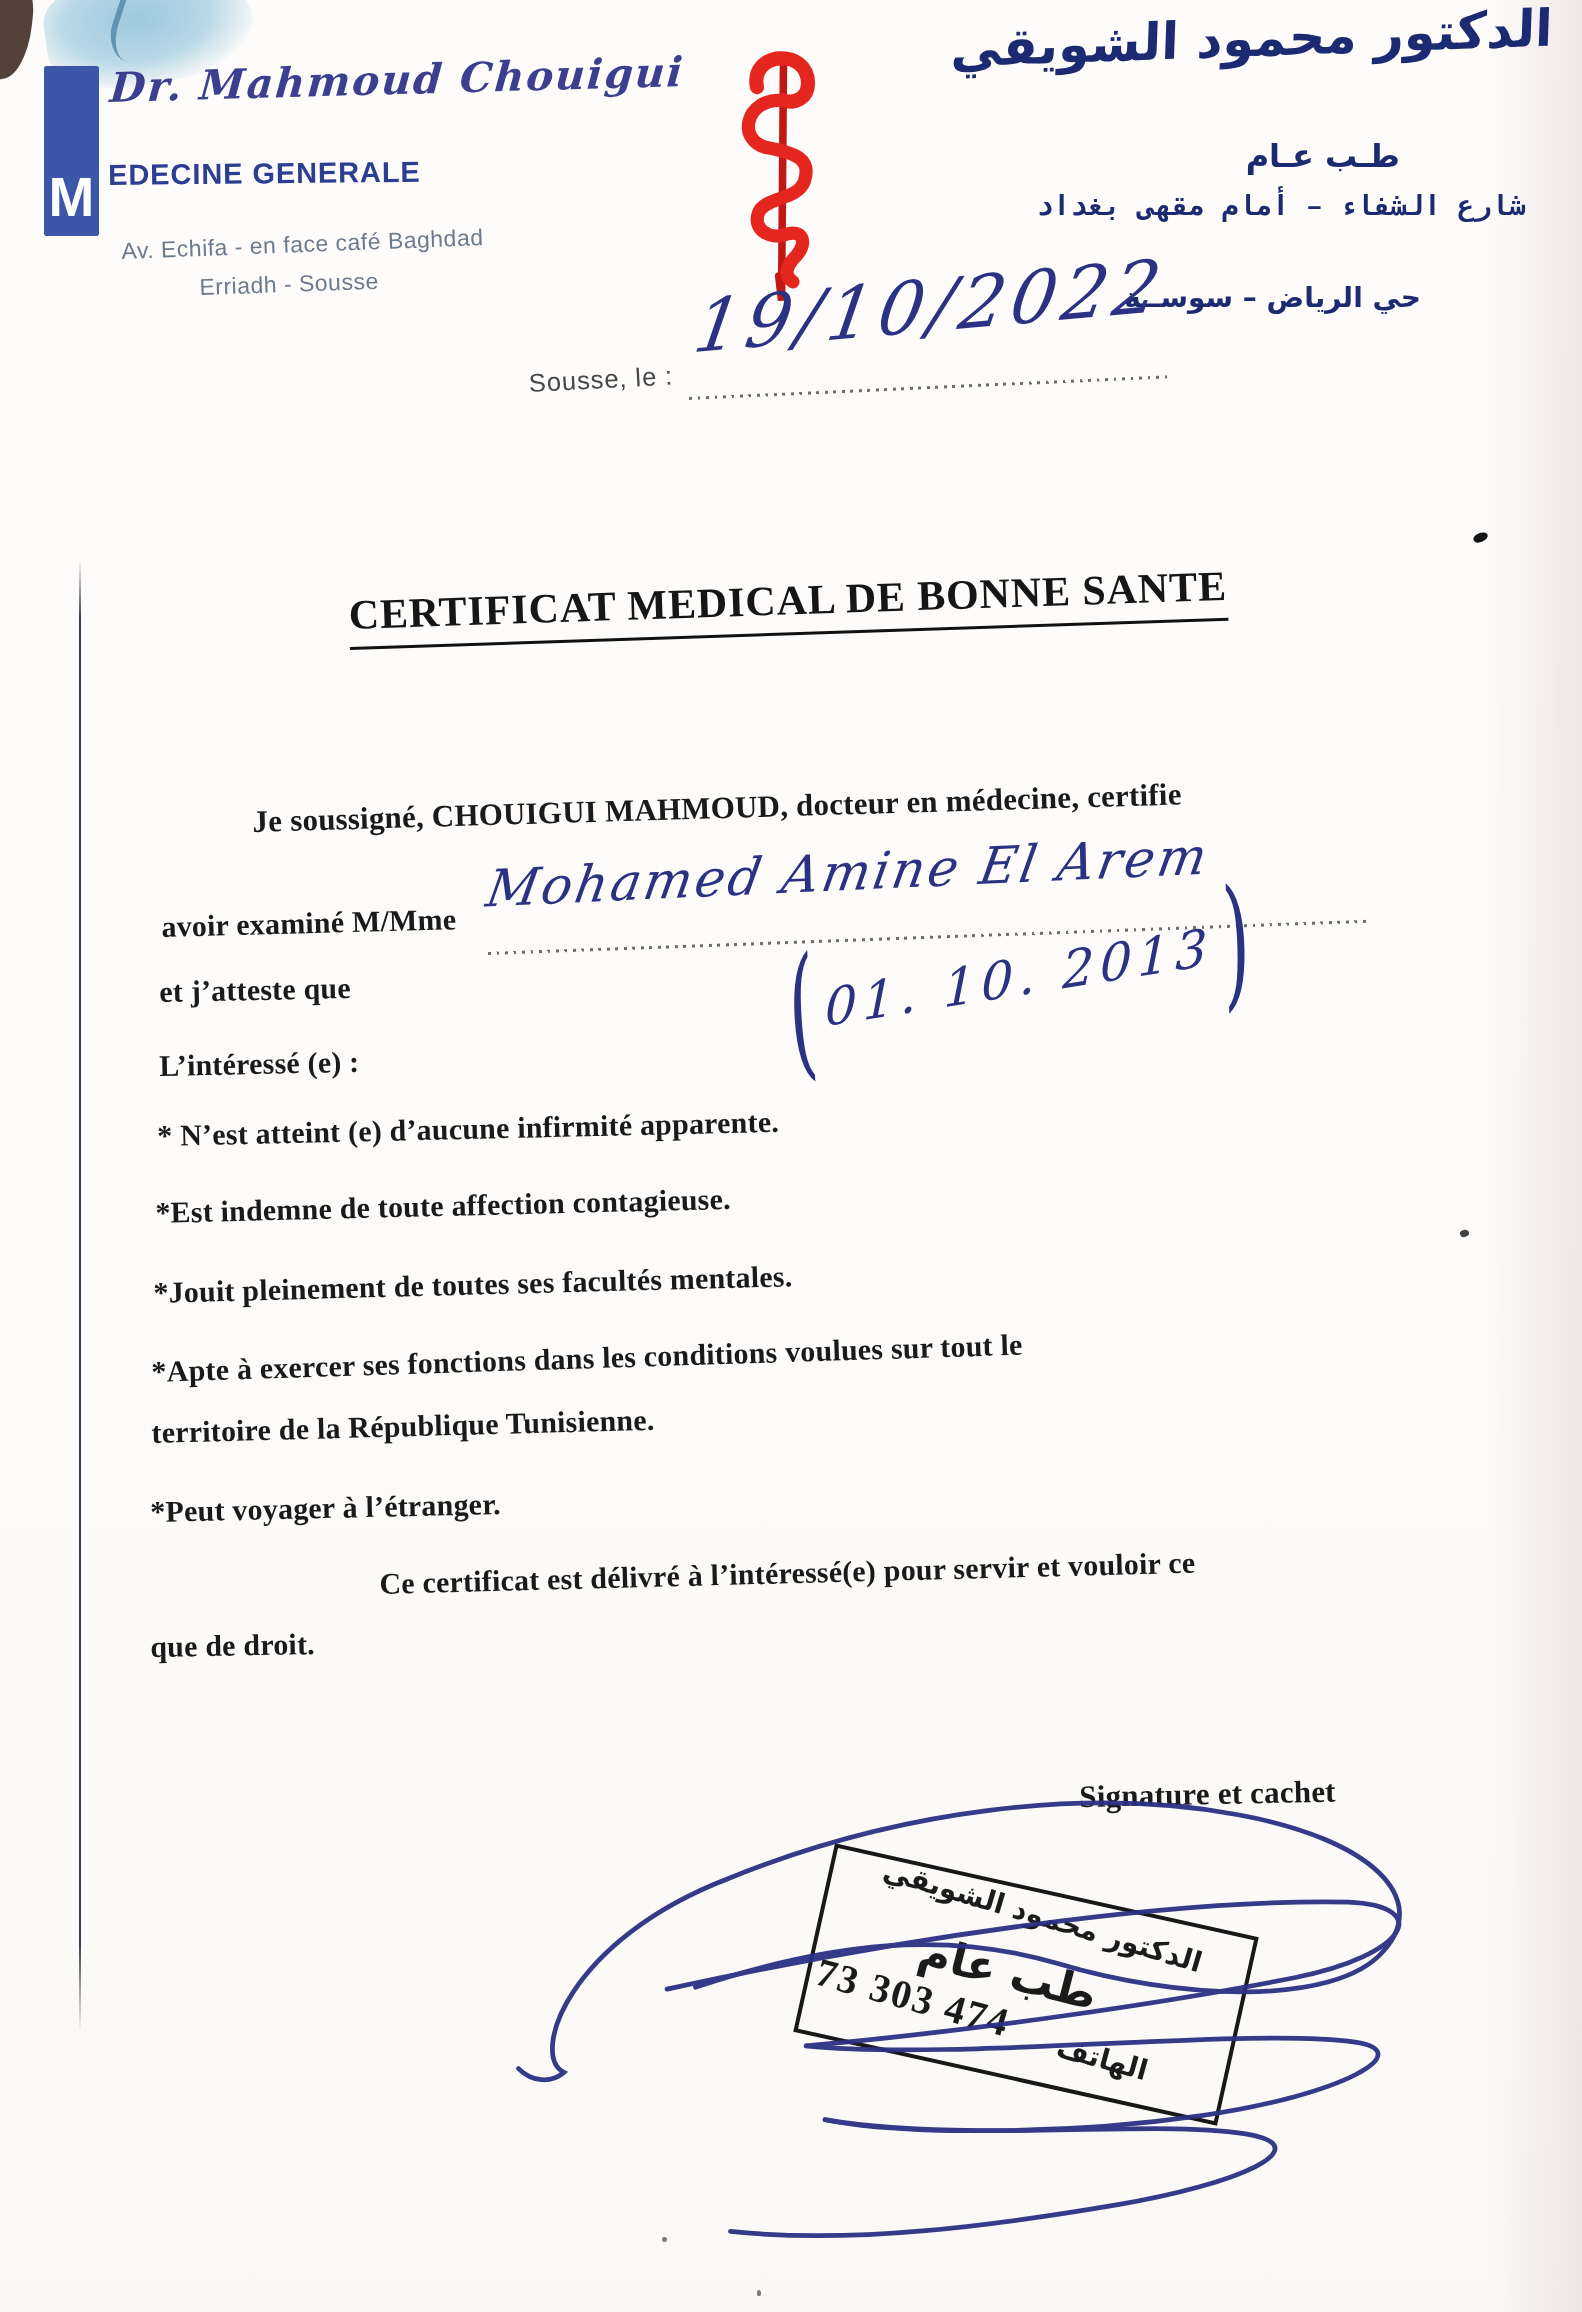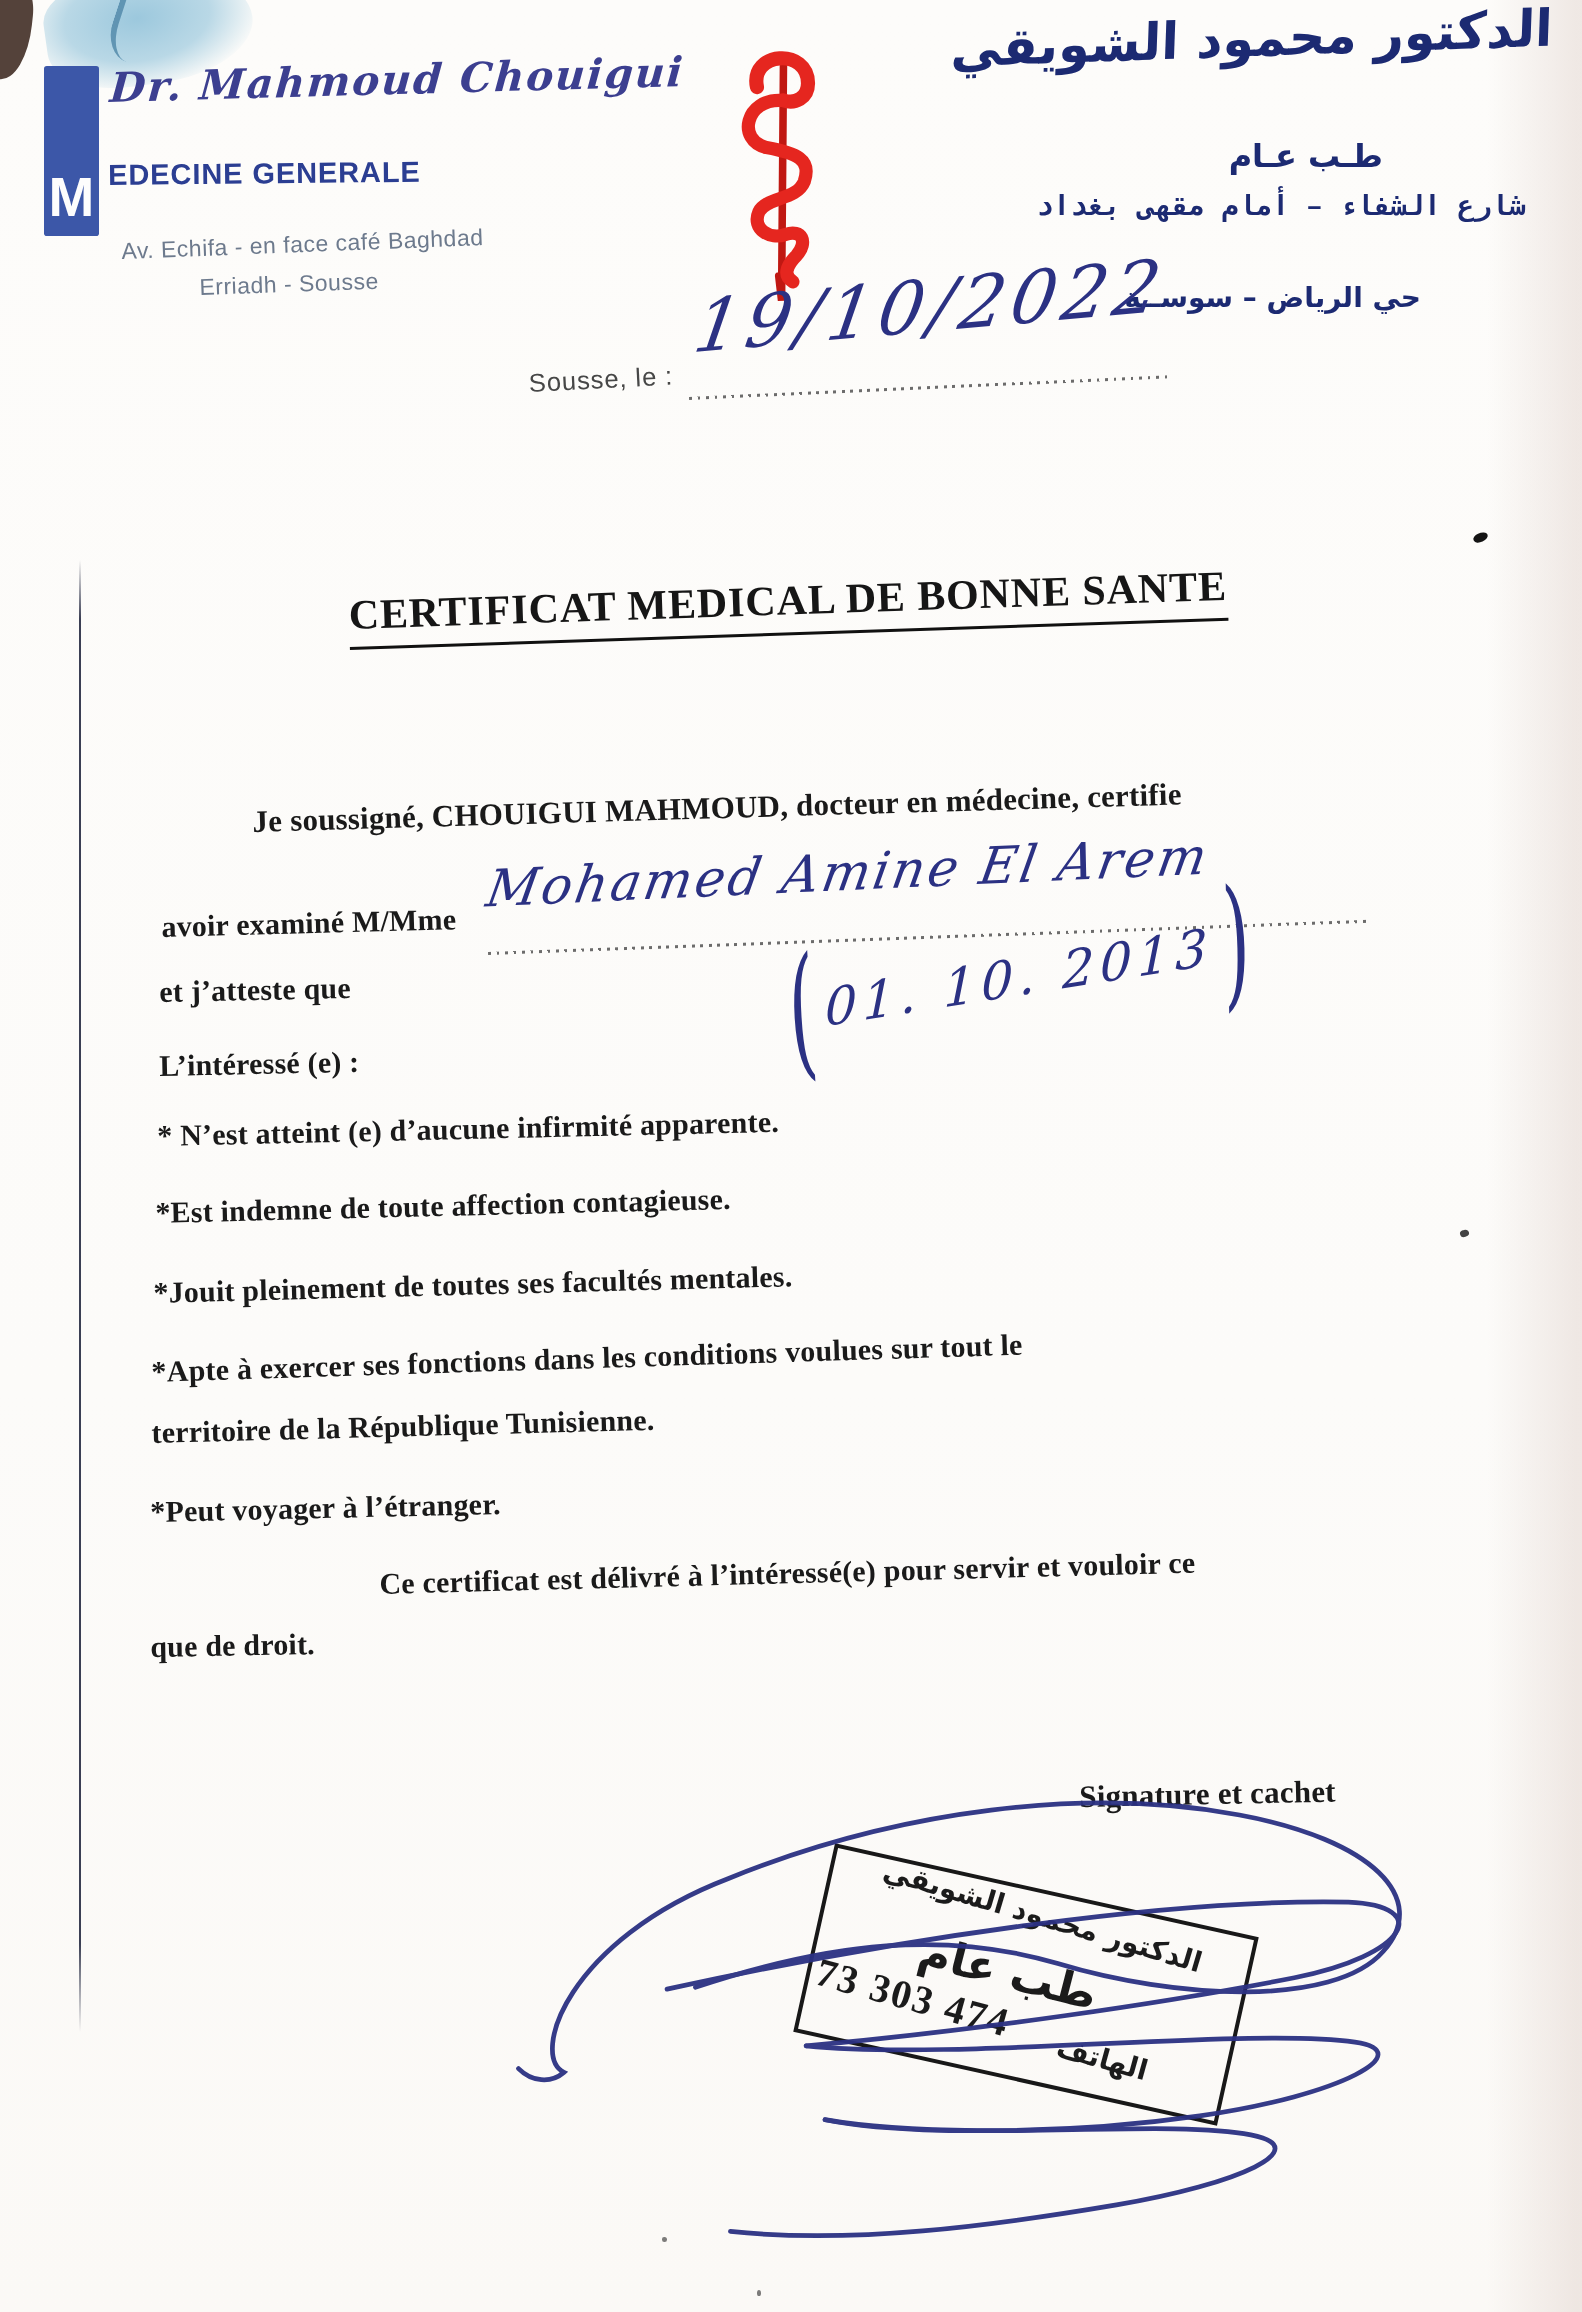--- a/index.html
+++ b/index.html
@@ -70,21 +70,21 @@
              C 26 64, 16 108, 48 116
              C 80 122, 96 128, 88 152
              C 80 172, 48 168, 40 184
              C 32 202, 52 214, 68 208
              C 86 202, 92 216, 80 230
              C 68 242, 66 252, 76 258" fill="none" stroke="#e5261f" stroke-width="14" stroke-linecap="round"></path>
   </svg>
 
   <div class="abs" dir="rtl" style="right:28px; top:17px; width:530px; text-align:center; font-family:'DejaVu Sans',sans-serif;
               font-weight:bold; font-size:51px; color:#1c2a72; transform:rotate(-2deg) skewX(-4deg);">الدكتور محمود الشويقي</div>
-  <div class="abs" dir="rtl" style="right:199px; top:137px; font-family:'DejaVu Sans',sans-serif; font-weight:bold;
+  <div class="abs" dir="rtl" style="right:182px; top:137px; font-family:'DejaVu Sans',sans-serif; font-weight:bold;
               font-size:32px; color:#1c2a72;">طـب عـام</div>
   <div class="abs" dir="rtl" style="right:57px; top:189px; font-family:Liberation Mono, monospace; font-weight:bold;
               font-size:28px; color:#1c2a72;">شارع الشفاء – أمام مقهى بغداد</div>
   <div class="abs" dir="rtl" style="right:161px; top:237px; font-family:'DejaVu Sans',sans-serif; font-weight:bold;
               font-size:28px; color:#1c2a72;margin-top:44px;">حي الرياض – سوســة</div>
 
   <div class="abs" style="left:528px; top:369px; font-family:'Liberation Sans',sans-serif; font-size:25.6px;
               color:#474747; transform:rotate(-3deg); letter-spacing:0.9px;">Sousse, le :</div>
   <div class="abs dots" style="left:689px; top:397px; width:481px; transform:rotate(-2.6deg);"></div>
   <div class="abs ink" style="left:702px; top:284px; font-size:72px; transform:rotate(-5deg) skewX(-14deg); letter-spacing:5.7px;">19/10/2022</div>

